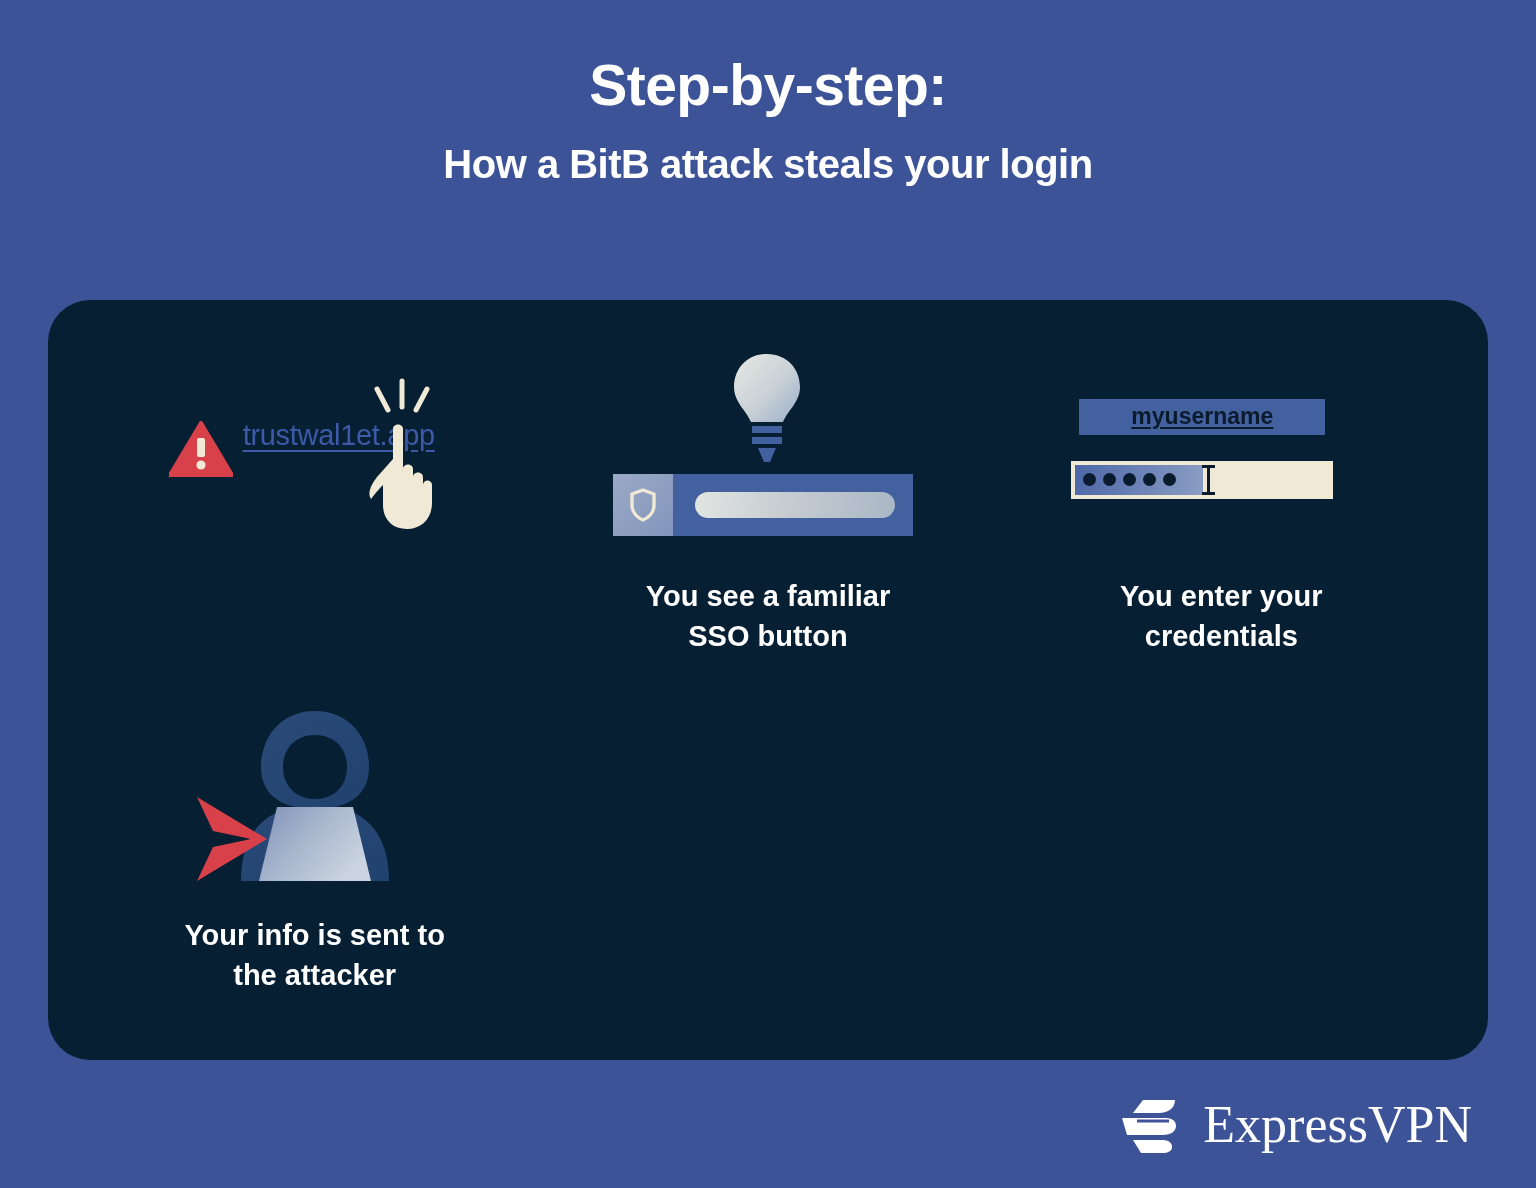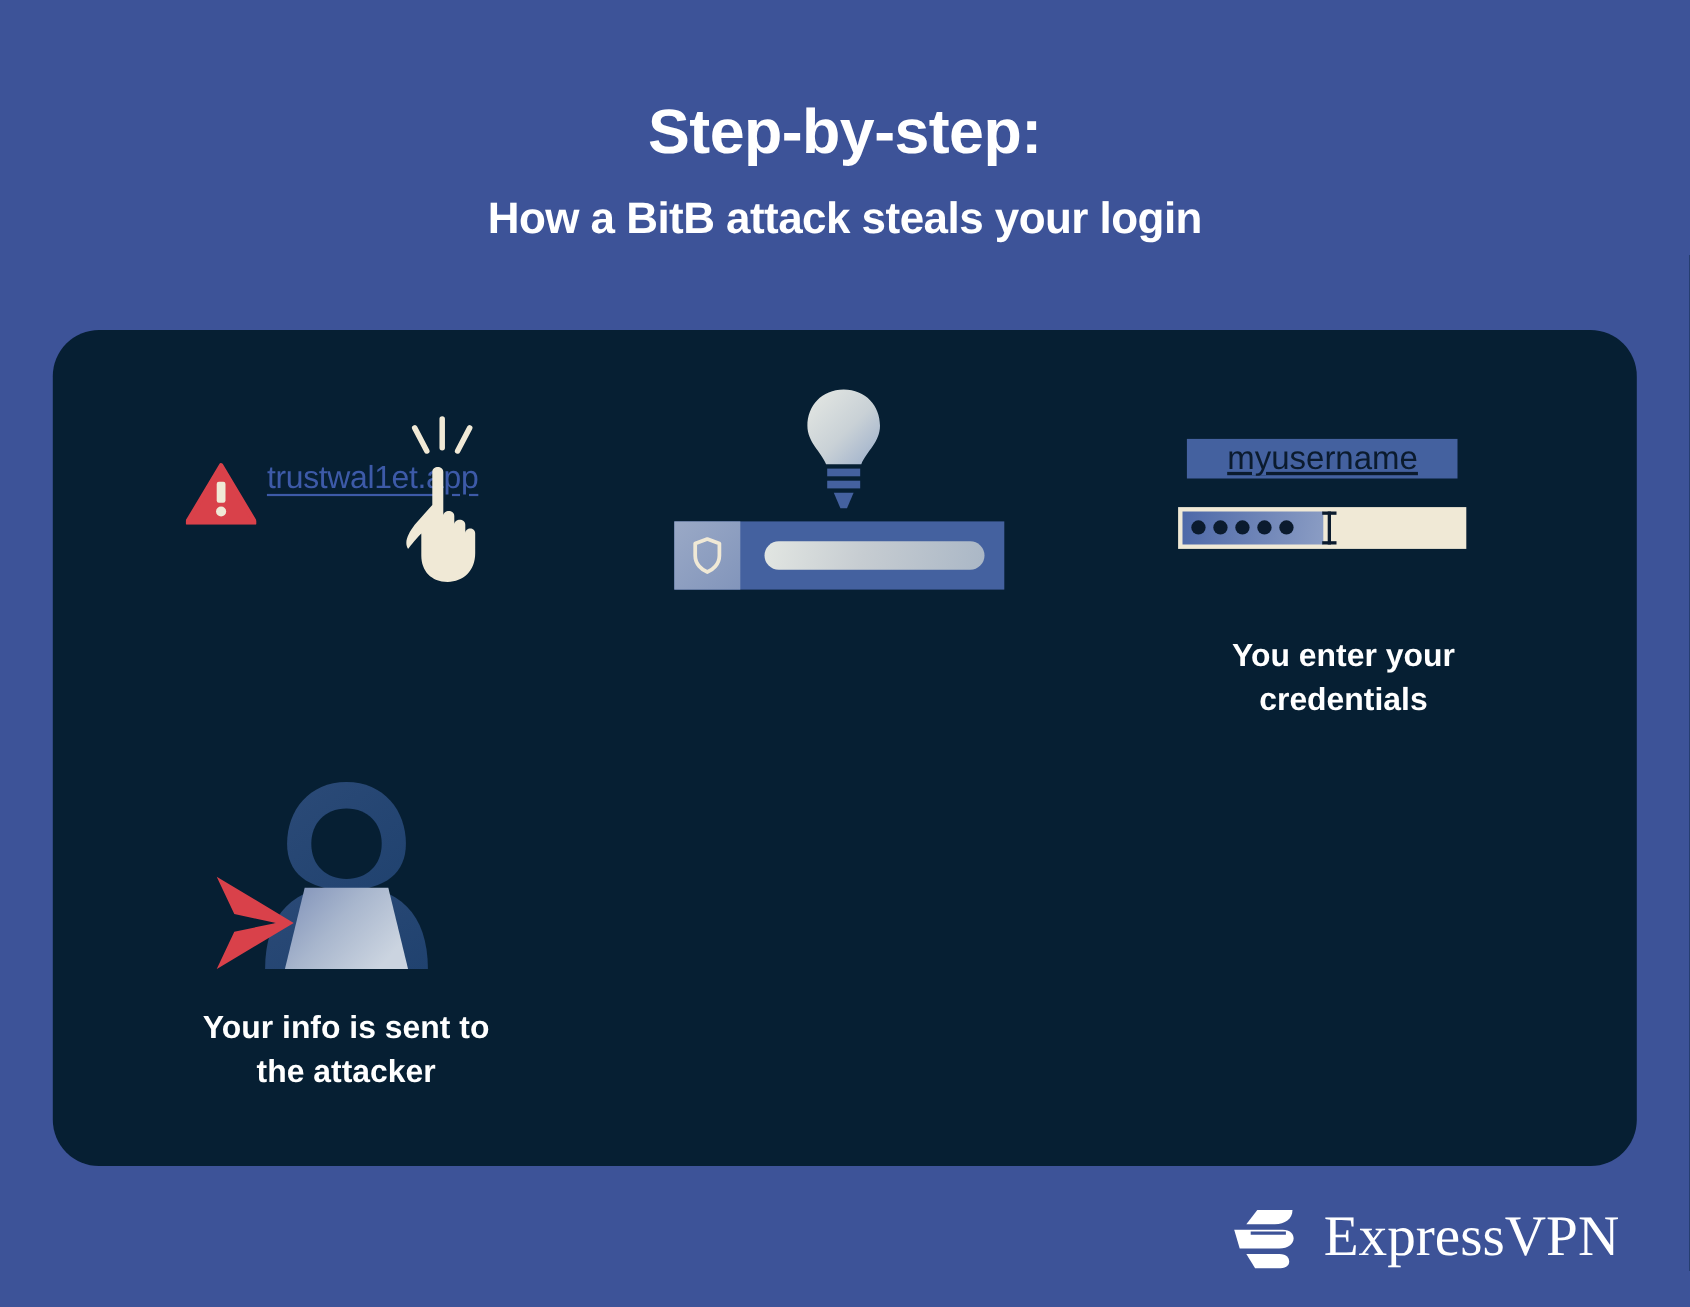--- a/index.html
+++ b/index.html
@@ -9,21 +9,21 @@
     font-family:"Liberation Sans", sans-serif;
     overflow:hidden;
     position:relative;
   }
 
   
   .title {
     width:100%;
     text-align:center;
     color:#ffffff;
-    padding-top:92px;
+    padding-top:57px;
   }
   .title-line1 {
     font-size:57px;
     font-weight:bold;
     letter-spacing:-0.5px;
     line-height:1.0;
     display:block;
   }
   .title-line2 {
     font-size:40px;
@@ -148,22 +148,22 @@
   
   .i4 { position:relative; width:300px; height:135px; }
   .cred-user {
     position:absolute; left:8px; top:14px;
     width:246px; height:36px;
     background:#44619f;
     display:flex; align-items:center; justify-content:center;
   }
   .cred-user span {
     color:#0b1b2e;
-    font-size:30px;
-    font-weight:normal;
+    font-size:23px;
+    font-weight:bold;
     text-decoration:underline;
     text-decoration-color:#0b1b2e;
     text-underline-offset:3px;
   }
   .cred-pass {
     position:absolute; left:0px; top:76px;
     width:262px; height:38px;
     background:#f0e9d6;
     padding:4px;
     display:flex; align-items:center;
@@ -272,20 +272,22 @@
               <svg width="28" height="34" viewBox="0 0 28 34">
                 <path d="M14 2 L25 6 L25 17 C25 25 19 30 14 32 C9 30 3 25 3 17 L3 6 Z" fill="none" stroke="#f0e9d6" stroke-width="3.4" stroke-linejoin="round"></path>
               </svg>
             </div>
             <div class="sso-pill-zone">
               <div class="sso-pill"></div>
             </div>
           </div>
         </div>
       </div>
+      <div class="caption">You see a familiar
+SSO button</div>
     </div>
 
 
     <div class="cell">
       <div class="art">
         <div class="i4">
           <div class="cred-user">
             <span>myusername</span>
           </div>
           <div class="cred-pass">

